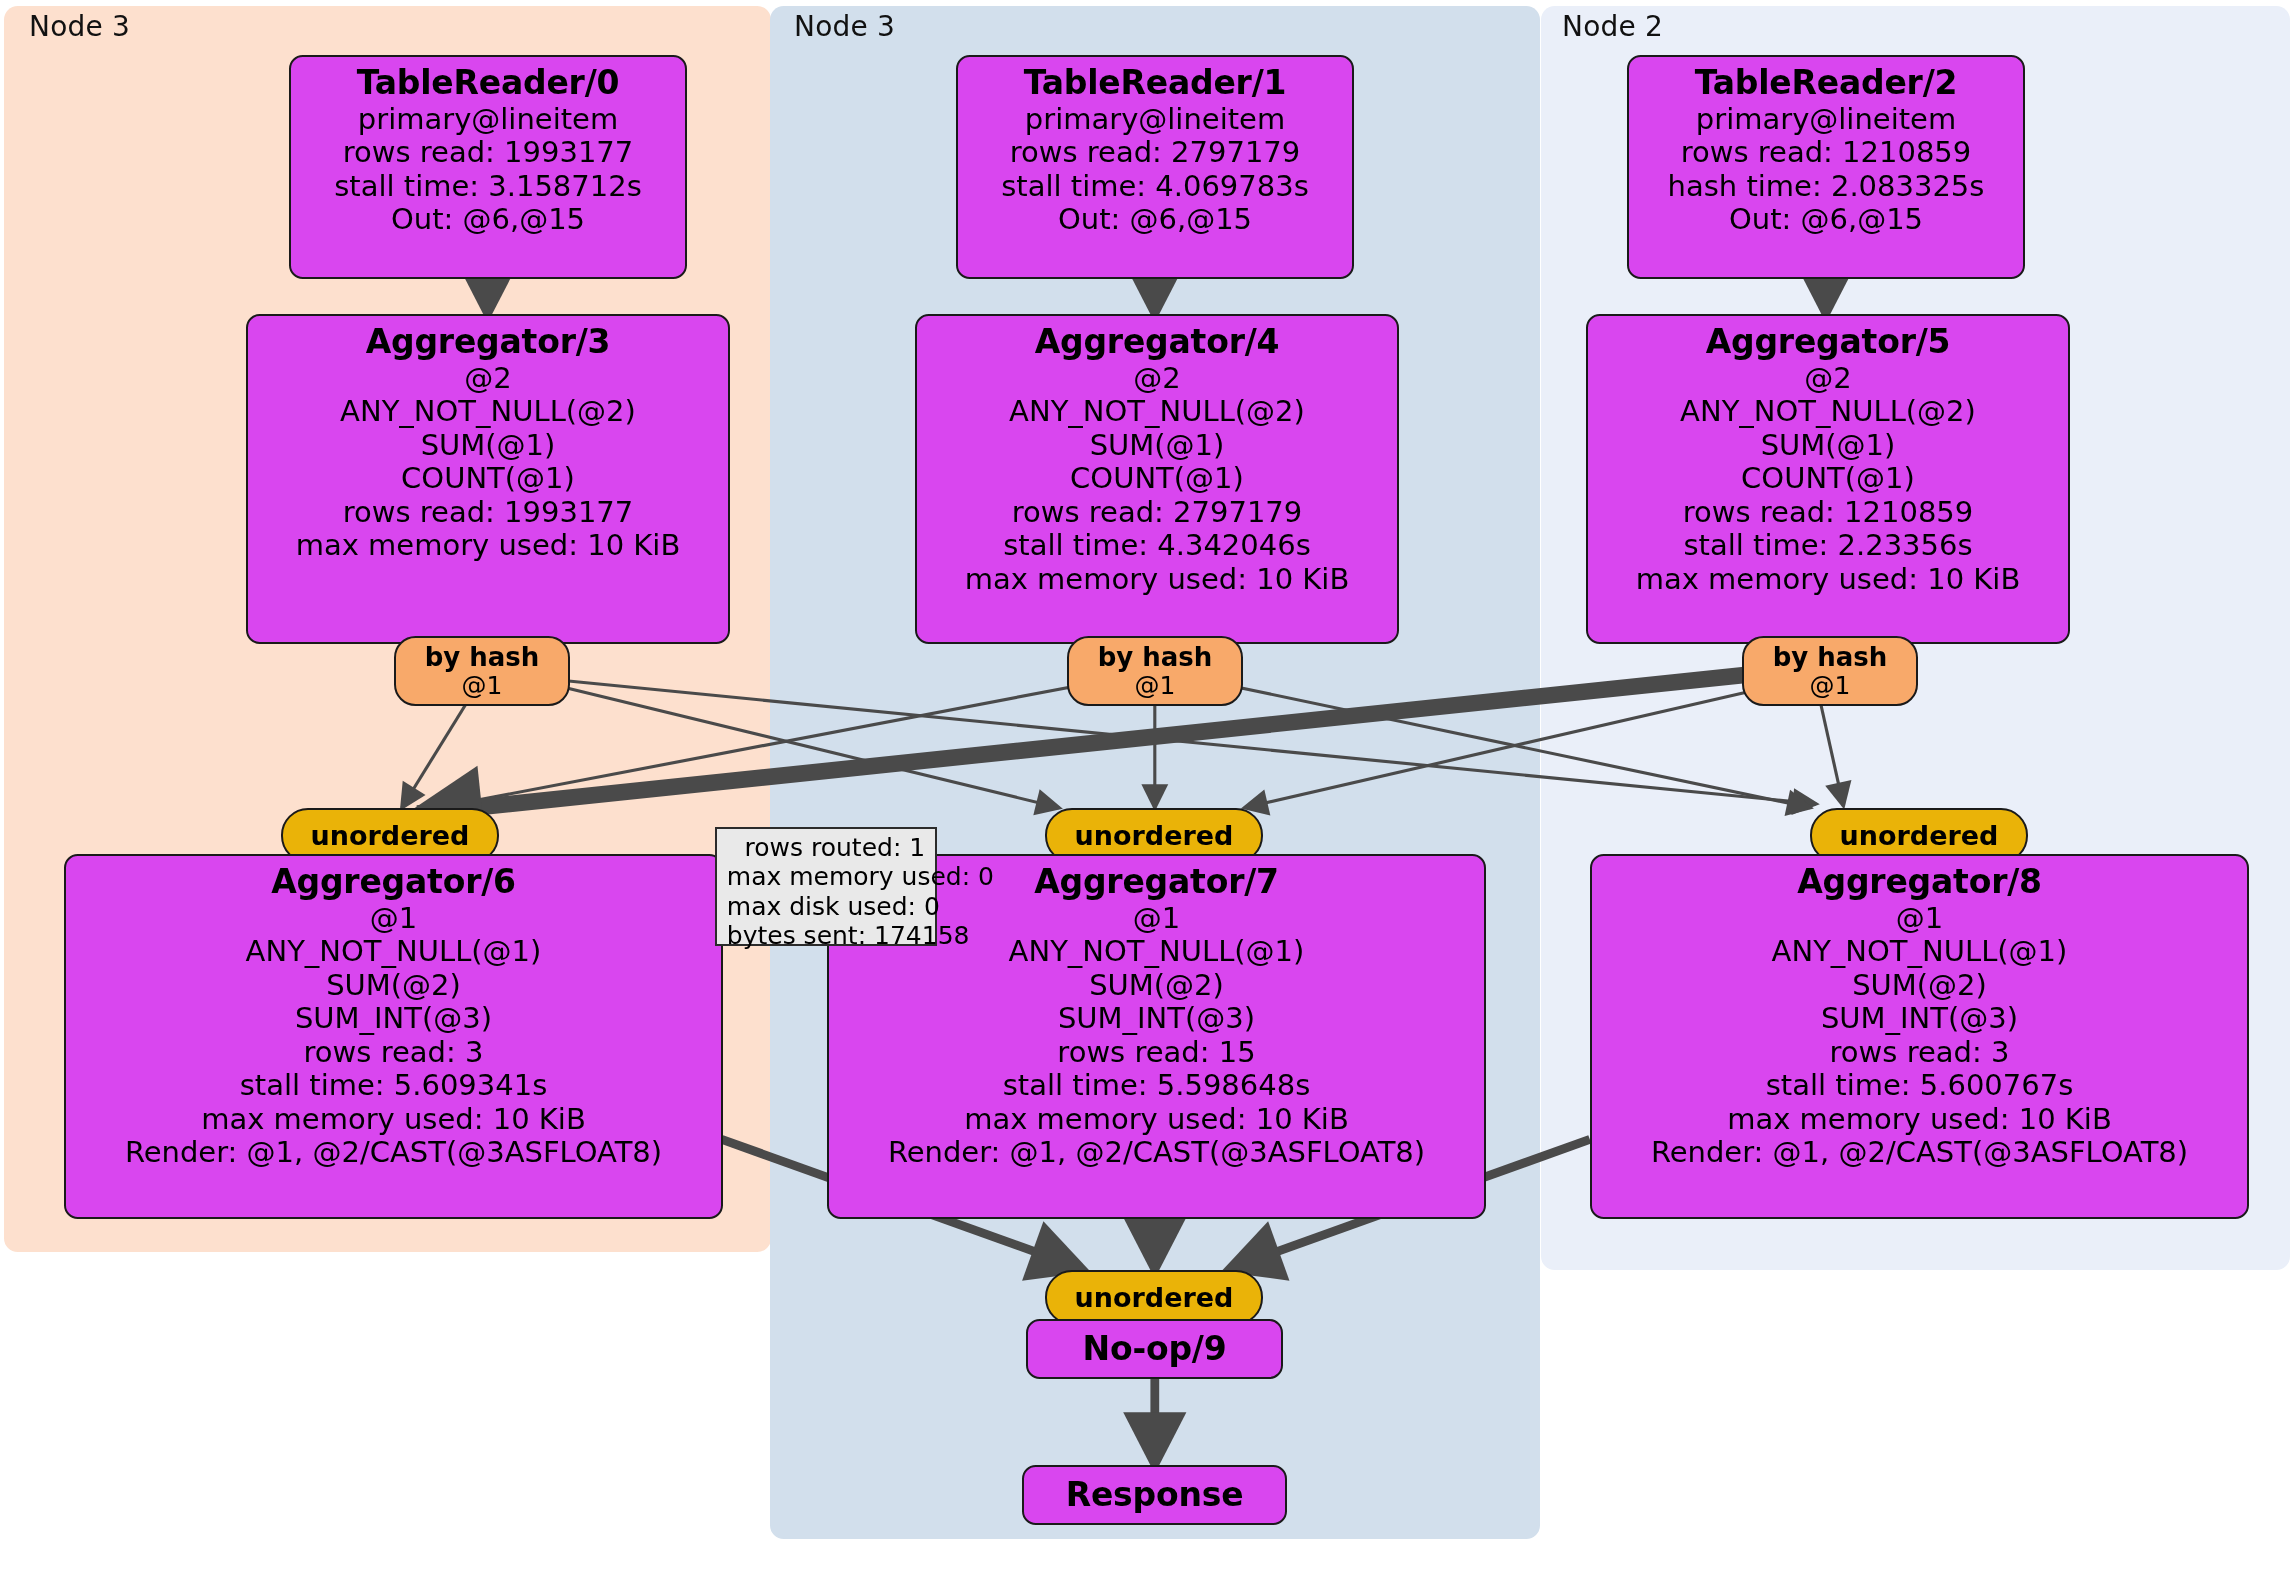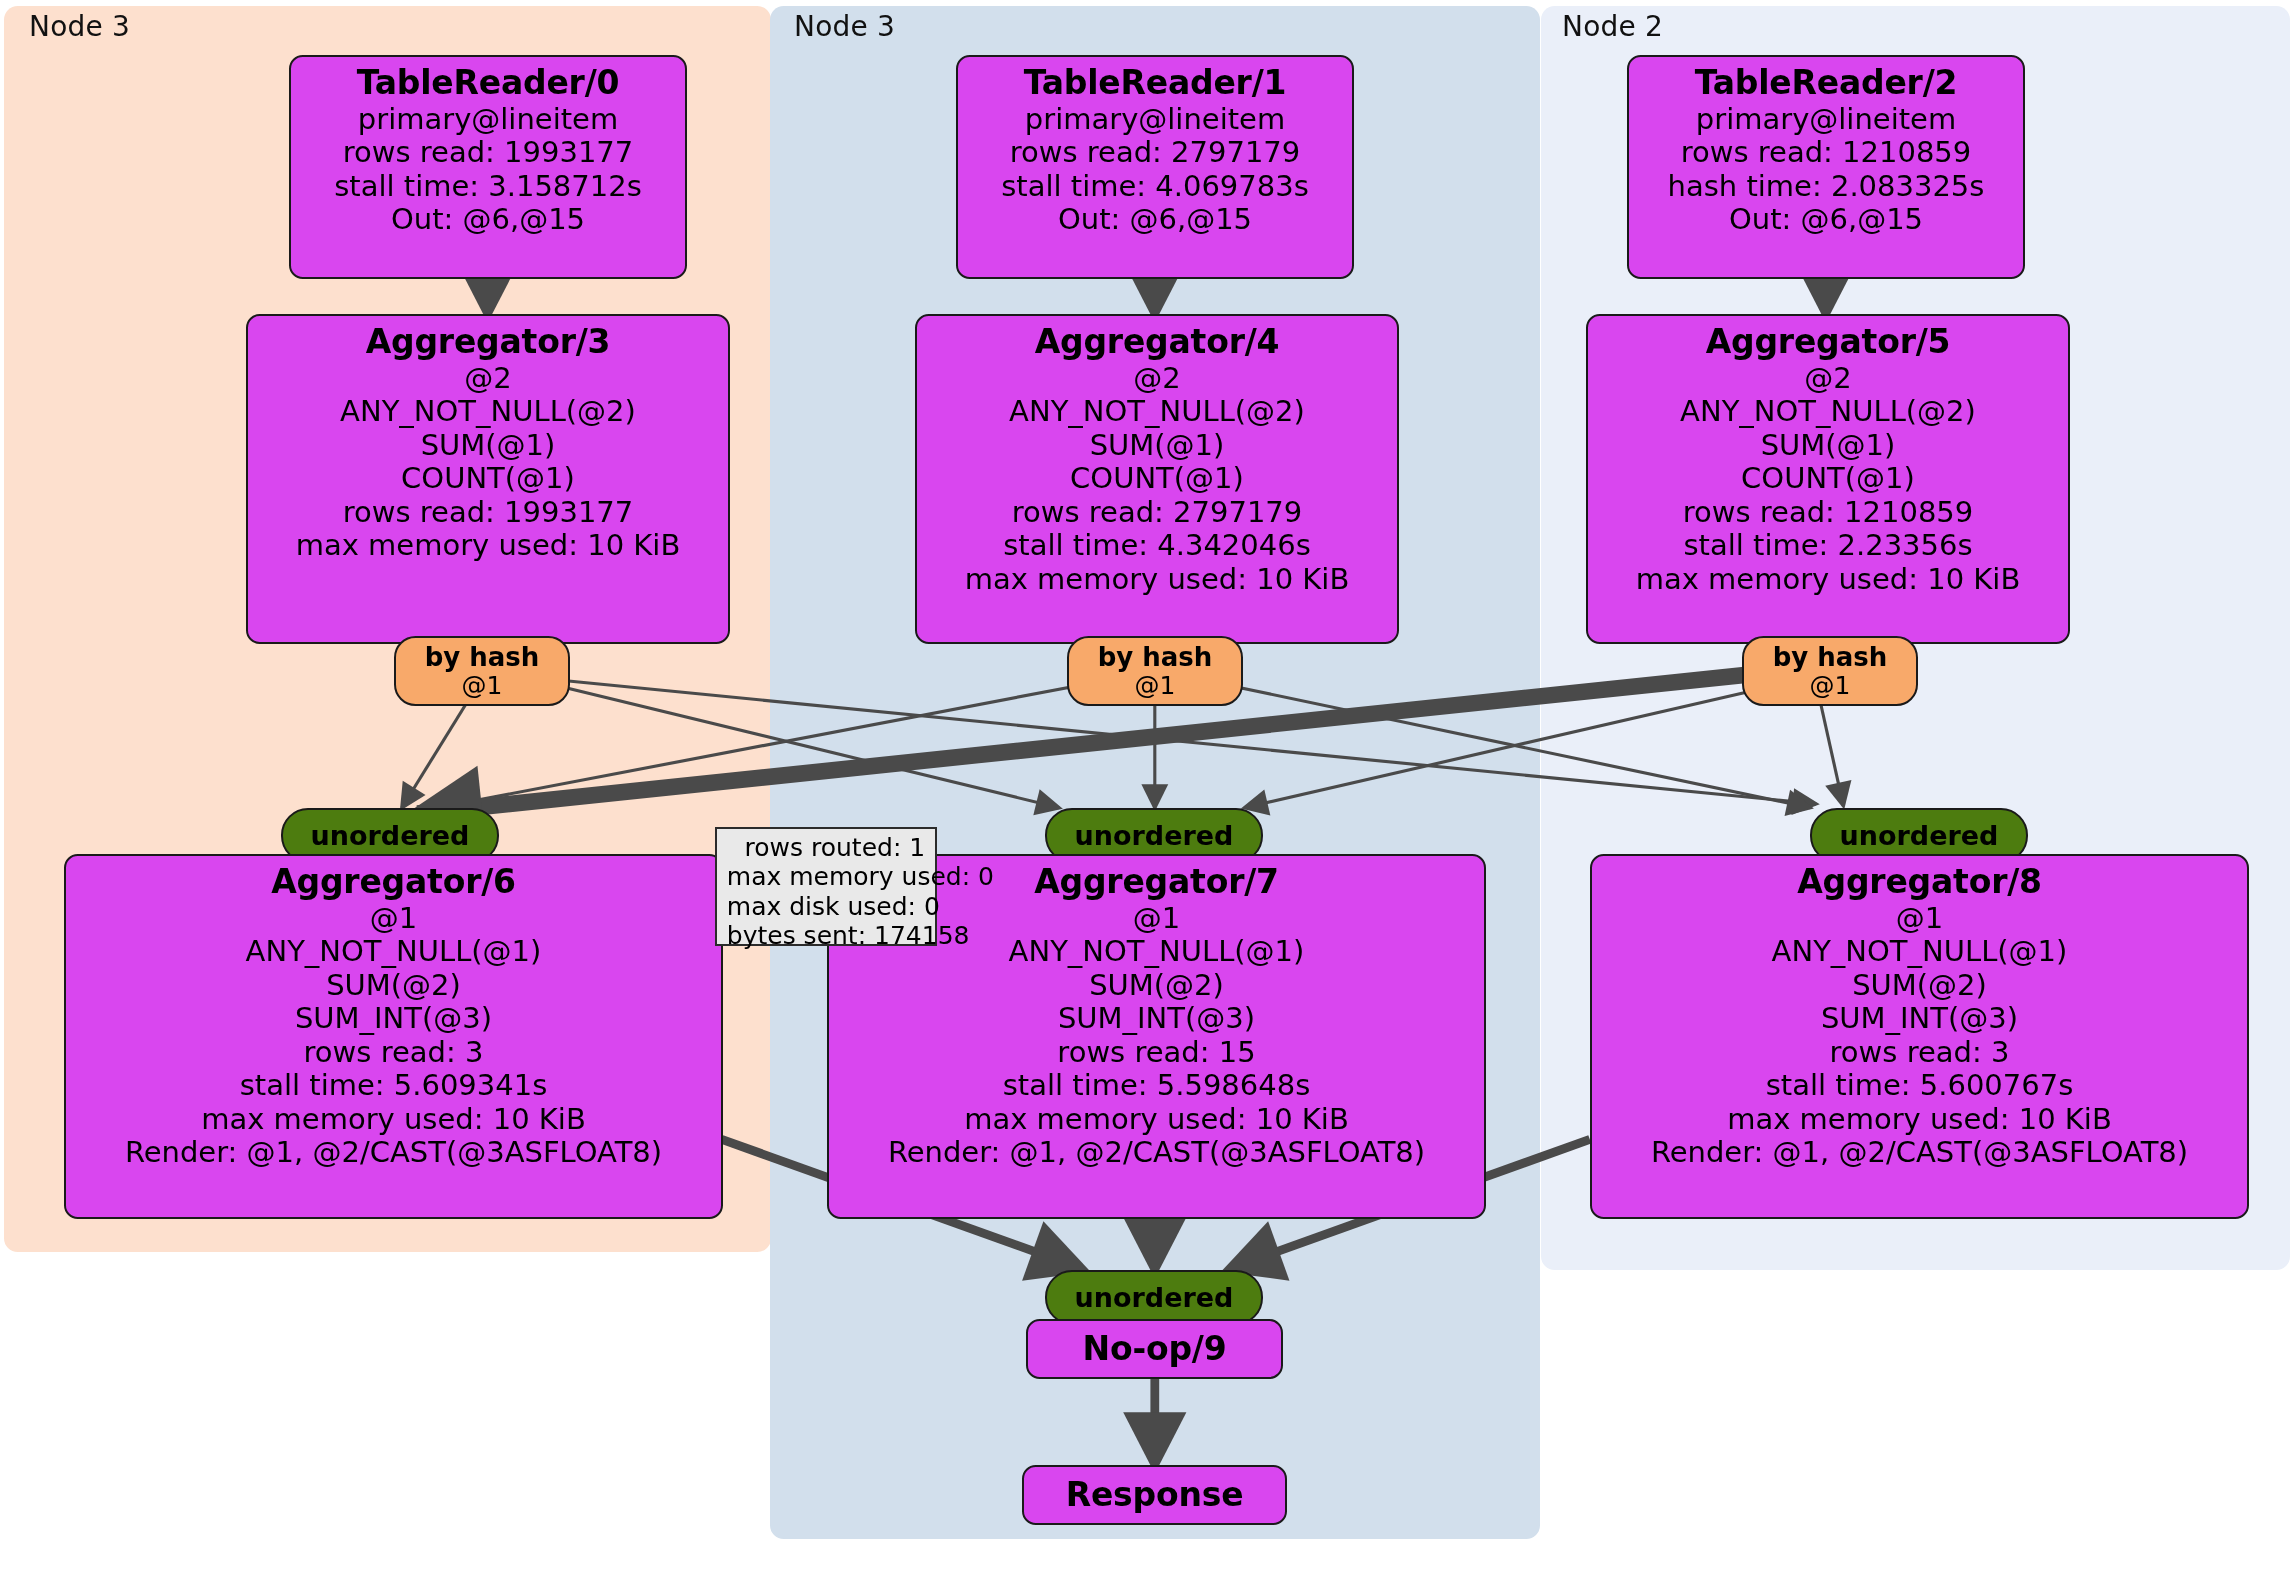--- a/index.html
+++ b/index.html
@@ -99,21 +99,21 @@
     border-radius: 21.5px;
   }
   .pill-hash .ph-title {
     font-weight: bold;
     font-size: 26px;
   }
   .pill-hash .ph-sub {
     font-size: 25px;
   }
   .pill-unordered {
-    background: #4d7c0f;
+    background: #eab308;
     border-radius: 27px;
   }
   .pill-unordered .pu-label {
     font-weight: bold;
     font-size: 27px;
   }
 
   
   .stats-box {
     position: absolute;

